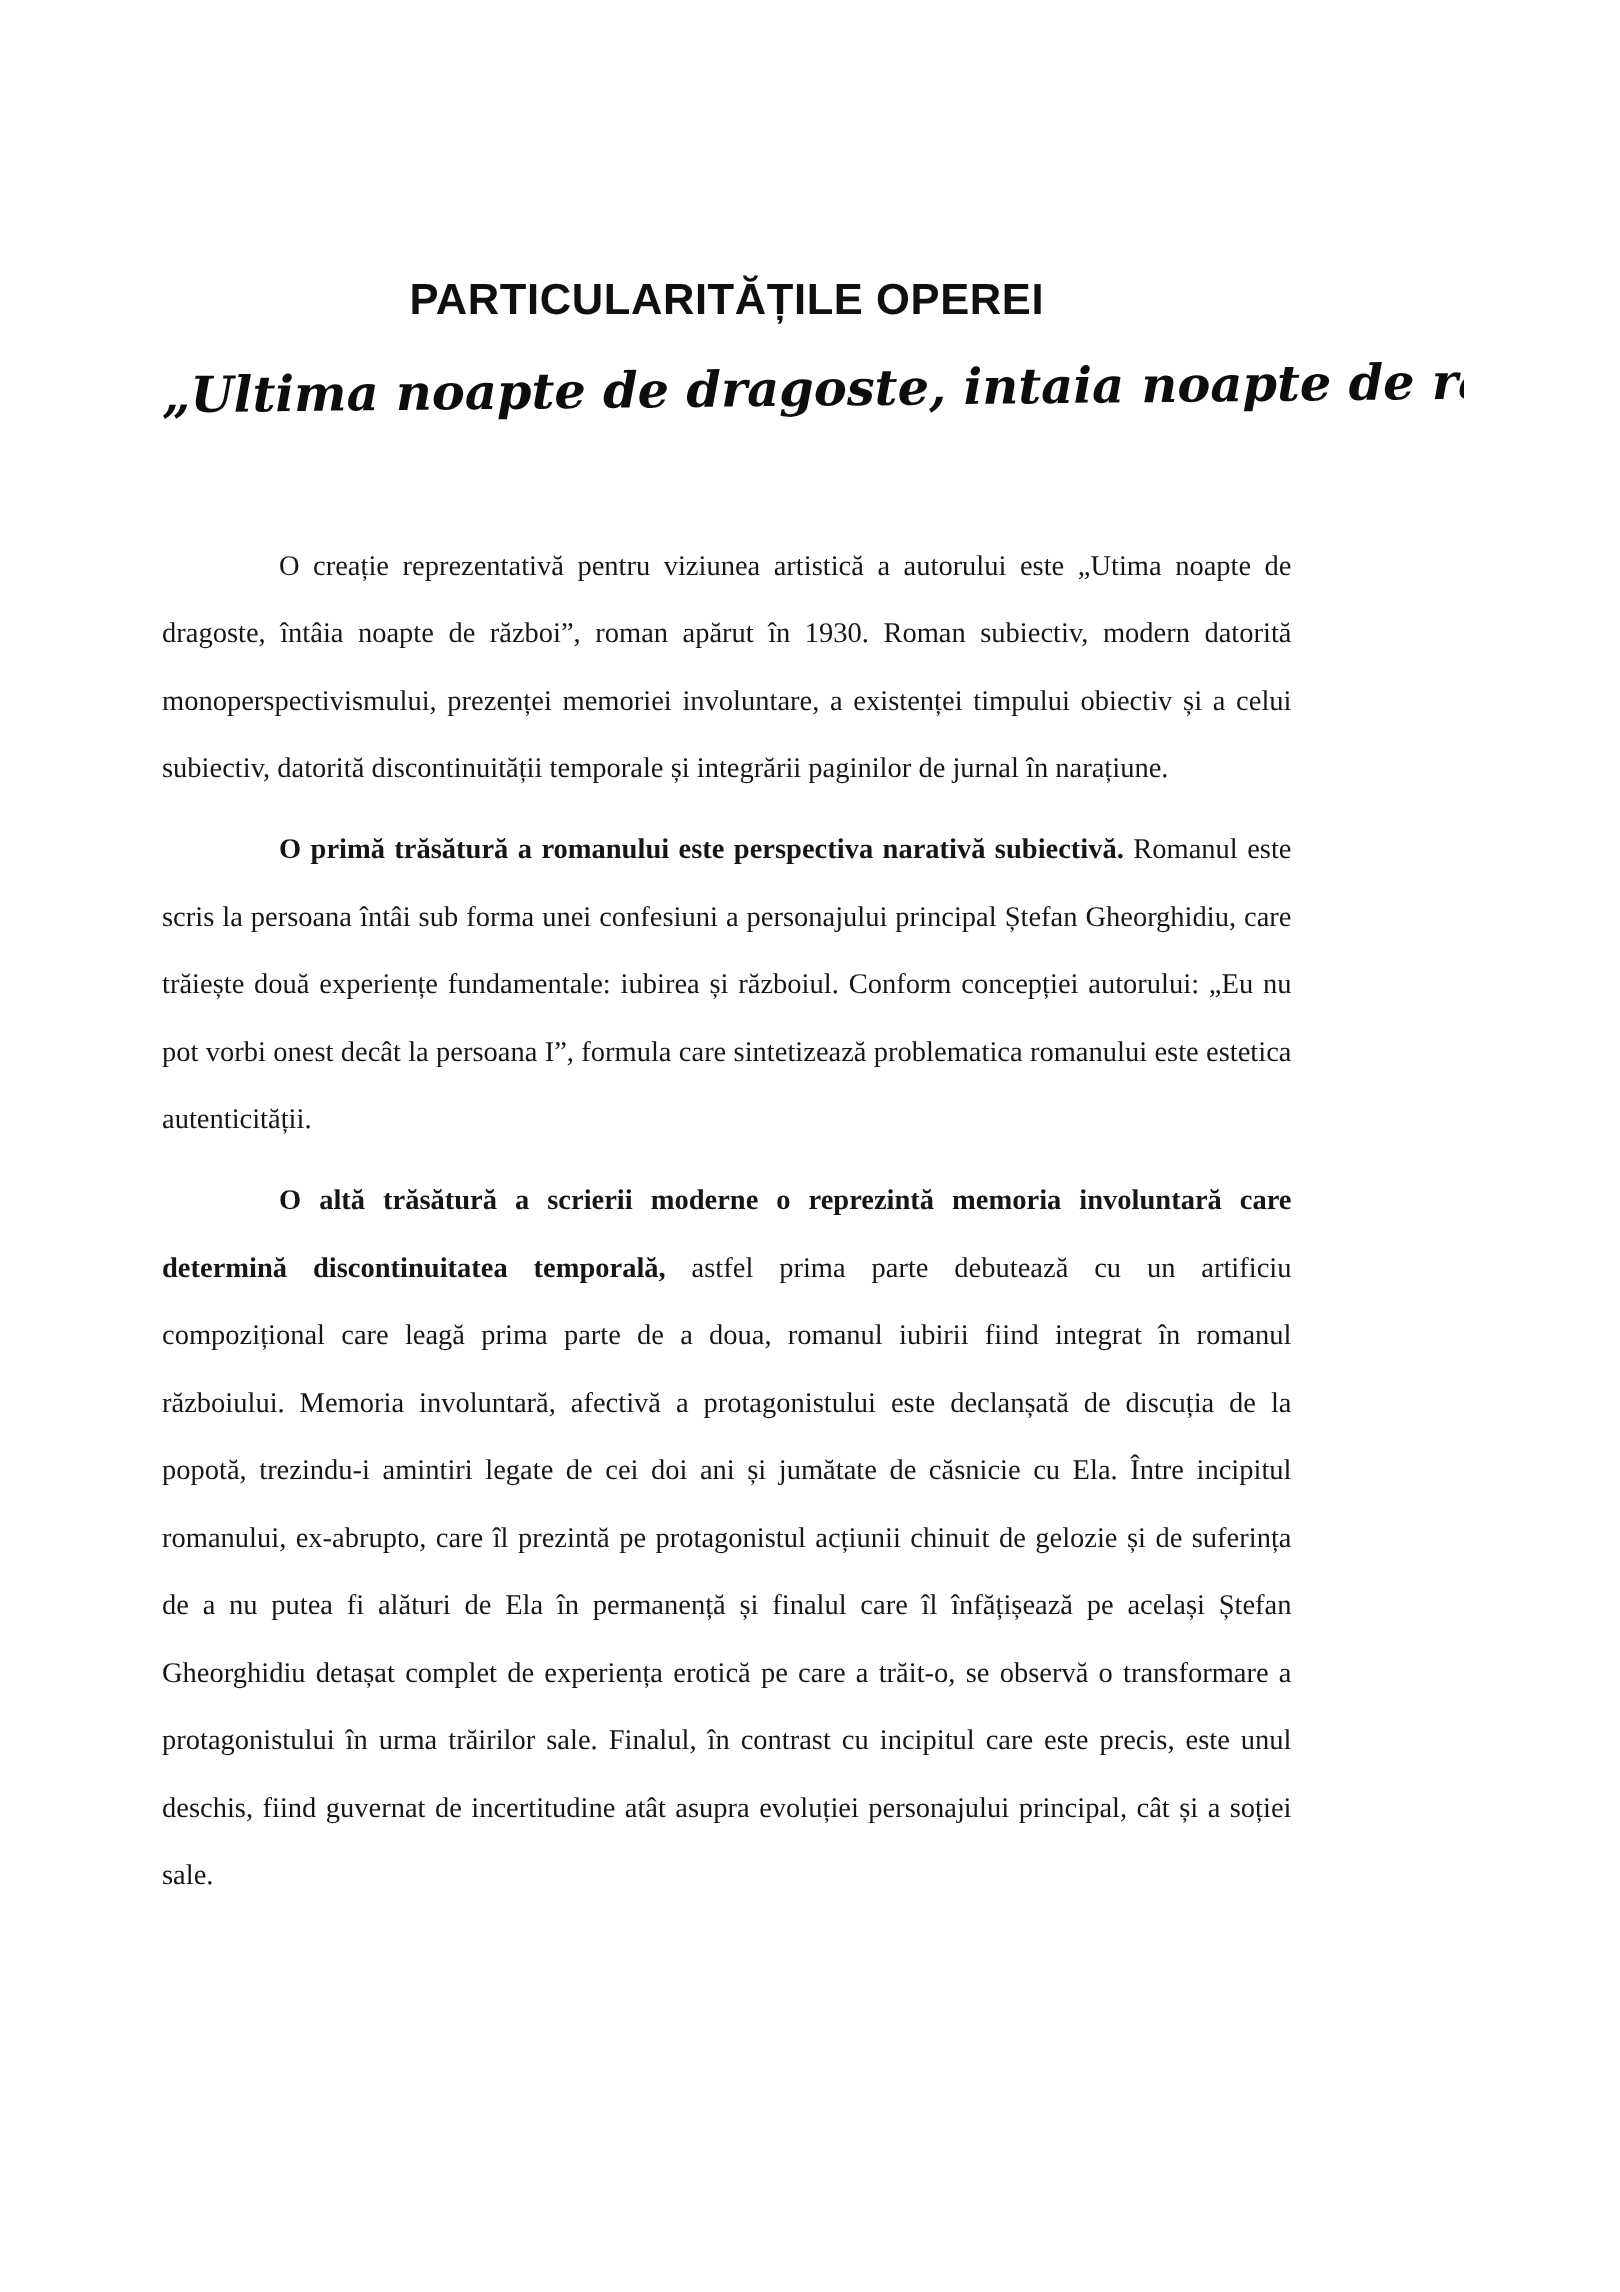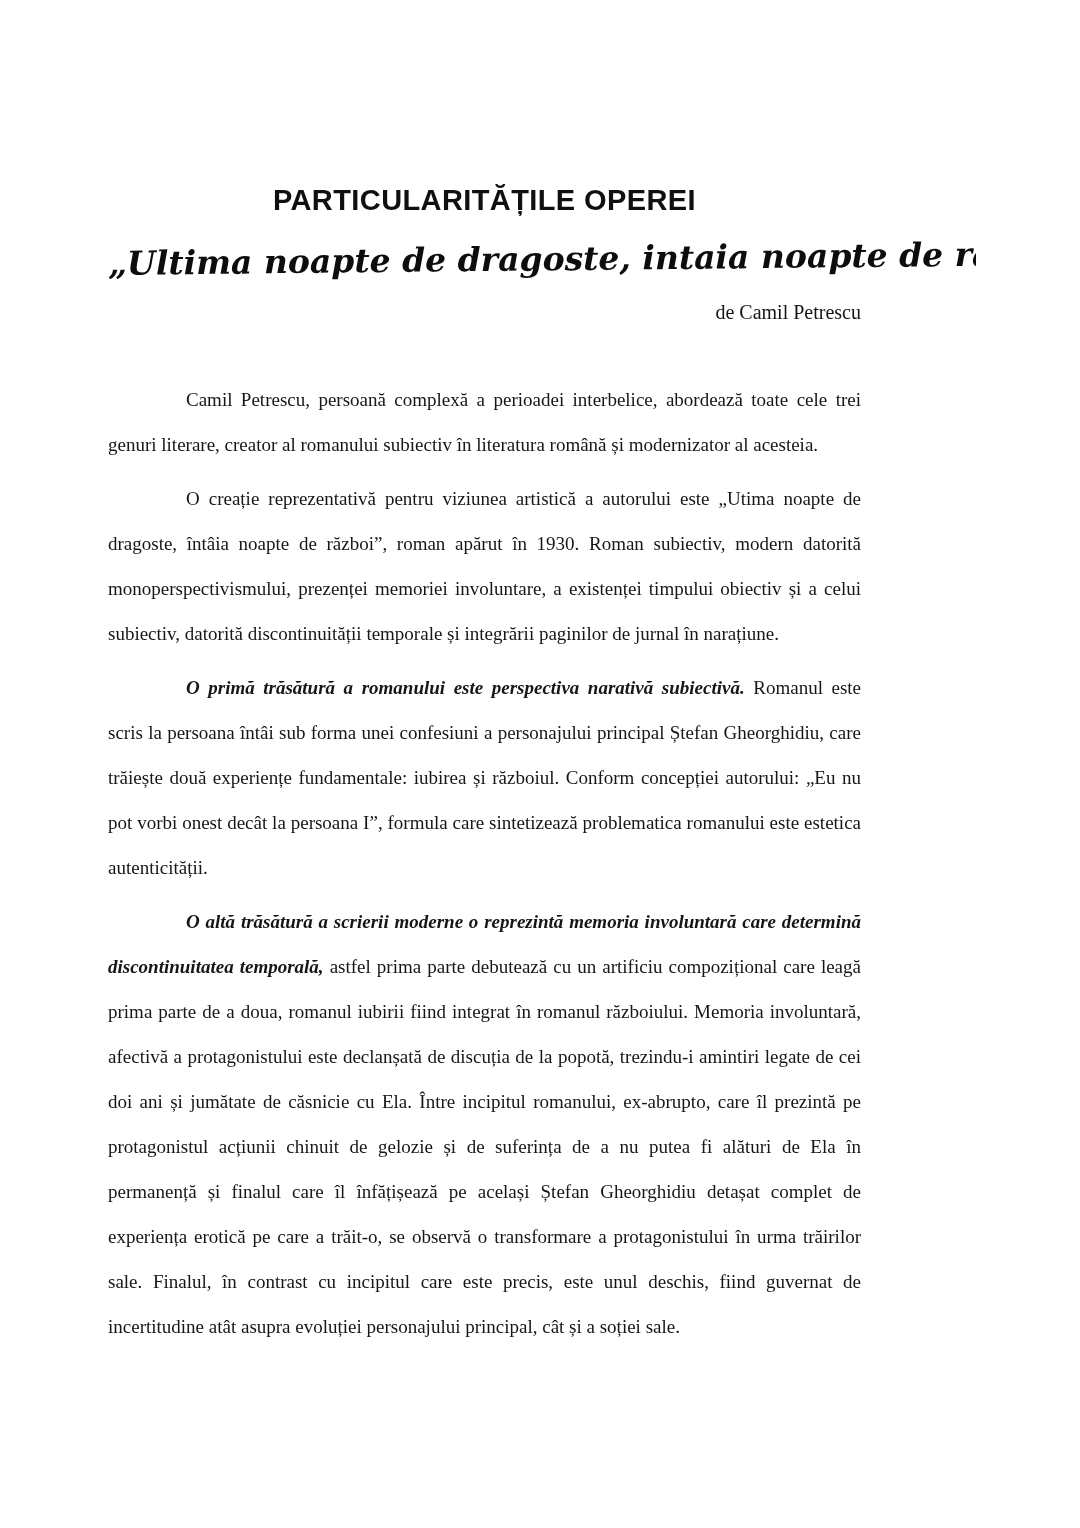--- a/index.html
+++ b/index.html
@@ -53,32 +53,29 @@
     line-height: 45px;
     text-align: justify;
     color: #161616;
   }
   .doc-body p {
     margin: 0 0 9px 0;
     text-indent: 78px;
   }
   .doc-body b {
     font-weight: bold;
-    font-style: italic;
   }
 </style>
 </head>
 <body>
 
 <div class="page">
   <h1 class="doc-title">PARTICULARITĂȚILE OPEREI</h1>
 
   <div class="work-title">„Ultima noapte de dragoste, intaia noapte de razboi”</div>
 
-  <div class="byline">de Camil Petrescu</div>
 
   <main class="doc-body">
-      <p><span>Camil Petrescu, persoană complexă a perioadei interbelice, abordează toate cele trei genuri literare, creator al romanului subiectiv în literatura română și modernizator al acesteia.</span></p>
       <p><span>O creație reprezentativă pentru viziunea artistică a autorului este „Utima noapte de dragoste, întâia noapte de război”, roman apărut în 1930. Roman subiectiv, modern datorită monoperspectivismului, prezenței memoriei involuntare, a existenței timpului obiectiv și a celui subiectiv, datorită discontinuității temporale și integrării paginilor de jurnal în narațiune.</span></p>
       <p><b>O primă trăsătură a romanului este perspectiva narativă subiectivă.</b><span> Romanul este scris la persoana întâi sub forma unei confesiuni a personajului principal Ștefan Gheorghidiu, care trăiește două experiențe fundamentale: iubirea și războiul. Conform concepției autorului: „Eu nu pot vorbi onest decât la persoana I”, formula care sintetizează problematica romanului este estetica autenticității.</span></p>
       <p><b>O altă trăsătură a scrierii moderne o reprezintă memoria involuntară care determină discontinuitatea temporală,</b><span> astfel prima parte debutează cu un artificiu compozițional care leagă prima parte de a doua, romanul iubirii fiind integrat în romanul războiului. Memoria involuntară, afectivă a protagonistului este declanșată de discuția de la popotă, trezindu-i amintiri legate de cei doi ani și jumătate de căsnicie cu Ela. Între incipitul romanului, ex-abrupto, care îl prezintă pe protagonistul acțiunii chinuit de gelozie și de suferința de a nu putea fi alături de Ela în permanență și finalul care îl înfățișează pe același Ștefan Gheorghidiu detașat complet de experiența erotică pe care a trăit-o, se observă o transformare a protagonistului în urma trăirilor sale. Finalul, în contrast cu incipitul care este precis, este unul deschis, fiind guvernat de incertitudine atât asupra evoluției personajului principal, cât și a soției sale.</span></p>
     </main>
 </div>
 
 </body></html>

